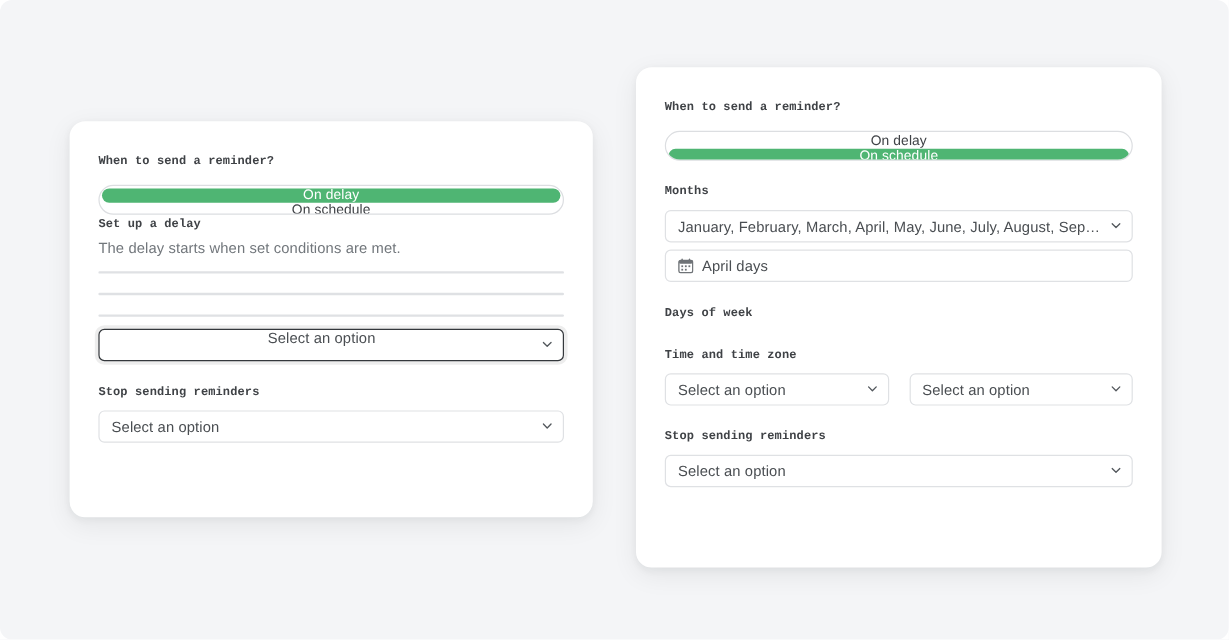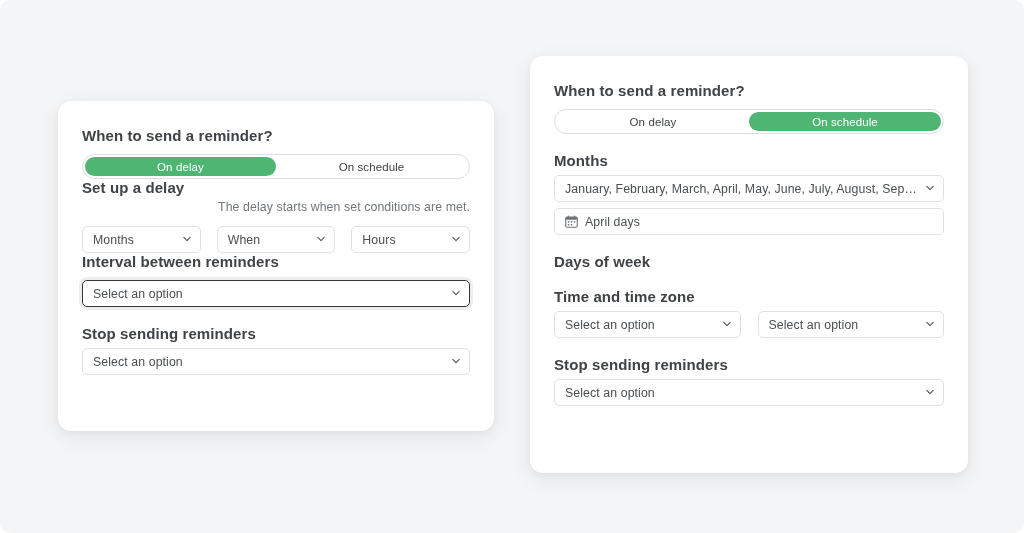--- a/index.html
+++ b/index.html
@@ -44,25 +44,26 @@
     left: 530px;
     top: 56px;
     width: 438px;
     height: 417px;
     padding: 26px 24px 24px 24px;
     z-index: 2;
   }
 
   
   .label {
-    font-size: 15px;
+    font-size: 10px;
     font-weight: bold;
     color: #3f4246;
     line-height: 17px;
     letter-spacing: 0.1px;
+    font-family: Liberation Mono, monospace;
   }
   .helper {
     font-size: 12.3px;
     font-weight: normal;
     color: #72777c;
     line-height: 17px;
     letter-spacing: 0.1px;
   }
 
   
@@ -166,25 +167,25 @@
     display: flex;
     align-items: center;
     justify-content: center;
     font-size: 11px;
     letter-spacing: 0.2px;
     cursor: pointer;
     user-select: none;
   }
 
   
-  .mt-10 { margin-top: 10px; }
+  .mt-10 { margin-top: 10px; flex-direction: column; }
   .mt-18 { margin-top: 18px; }
   .mt-20 { }
   .mt-6  { margin-top: 6px; }
-  .mt-3  { margin-top: 3px; text-align: right; }
+  .mt-3  { margin-top: 3px; }
 </style>
 </head>
 <body>
 
 <div id="stage">
 
   <div class="card" id="card-delay">
 
     <div class="label">When to send a reminder?</div>
 
@@ -216,21 +217,20 @@
       <div class="select">
         <span class="value">Hours</span>
         <span class="chev">
           <svg width="8" height="8" viewBox="0 0 10 10">
               <path d="M1 3 L5 7 L9 3" fill="none" stroke="#53585d" stroke-width="1.4" stroke-linecap="round" stroke-linejoin="round"></path>
             </svg>
         </span>
       </div>
     </div>
 
-    <div class="label mt-20">Interval between reminders</div>
 
     <div class="select focused mt-10">
       <span class="value">Select an option</span>
       <span class="chev">
         <svg width="8" height="8" viewBox="0 0 10 10">
             <path d="M1 3 L5 7 L9 3" fill="none" stroke="#53585d" stroke-width="1.4" stroke-linecap="round" stroke-linejoin="round"></path>
           </svg>
       </span>
     </div>
 

